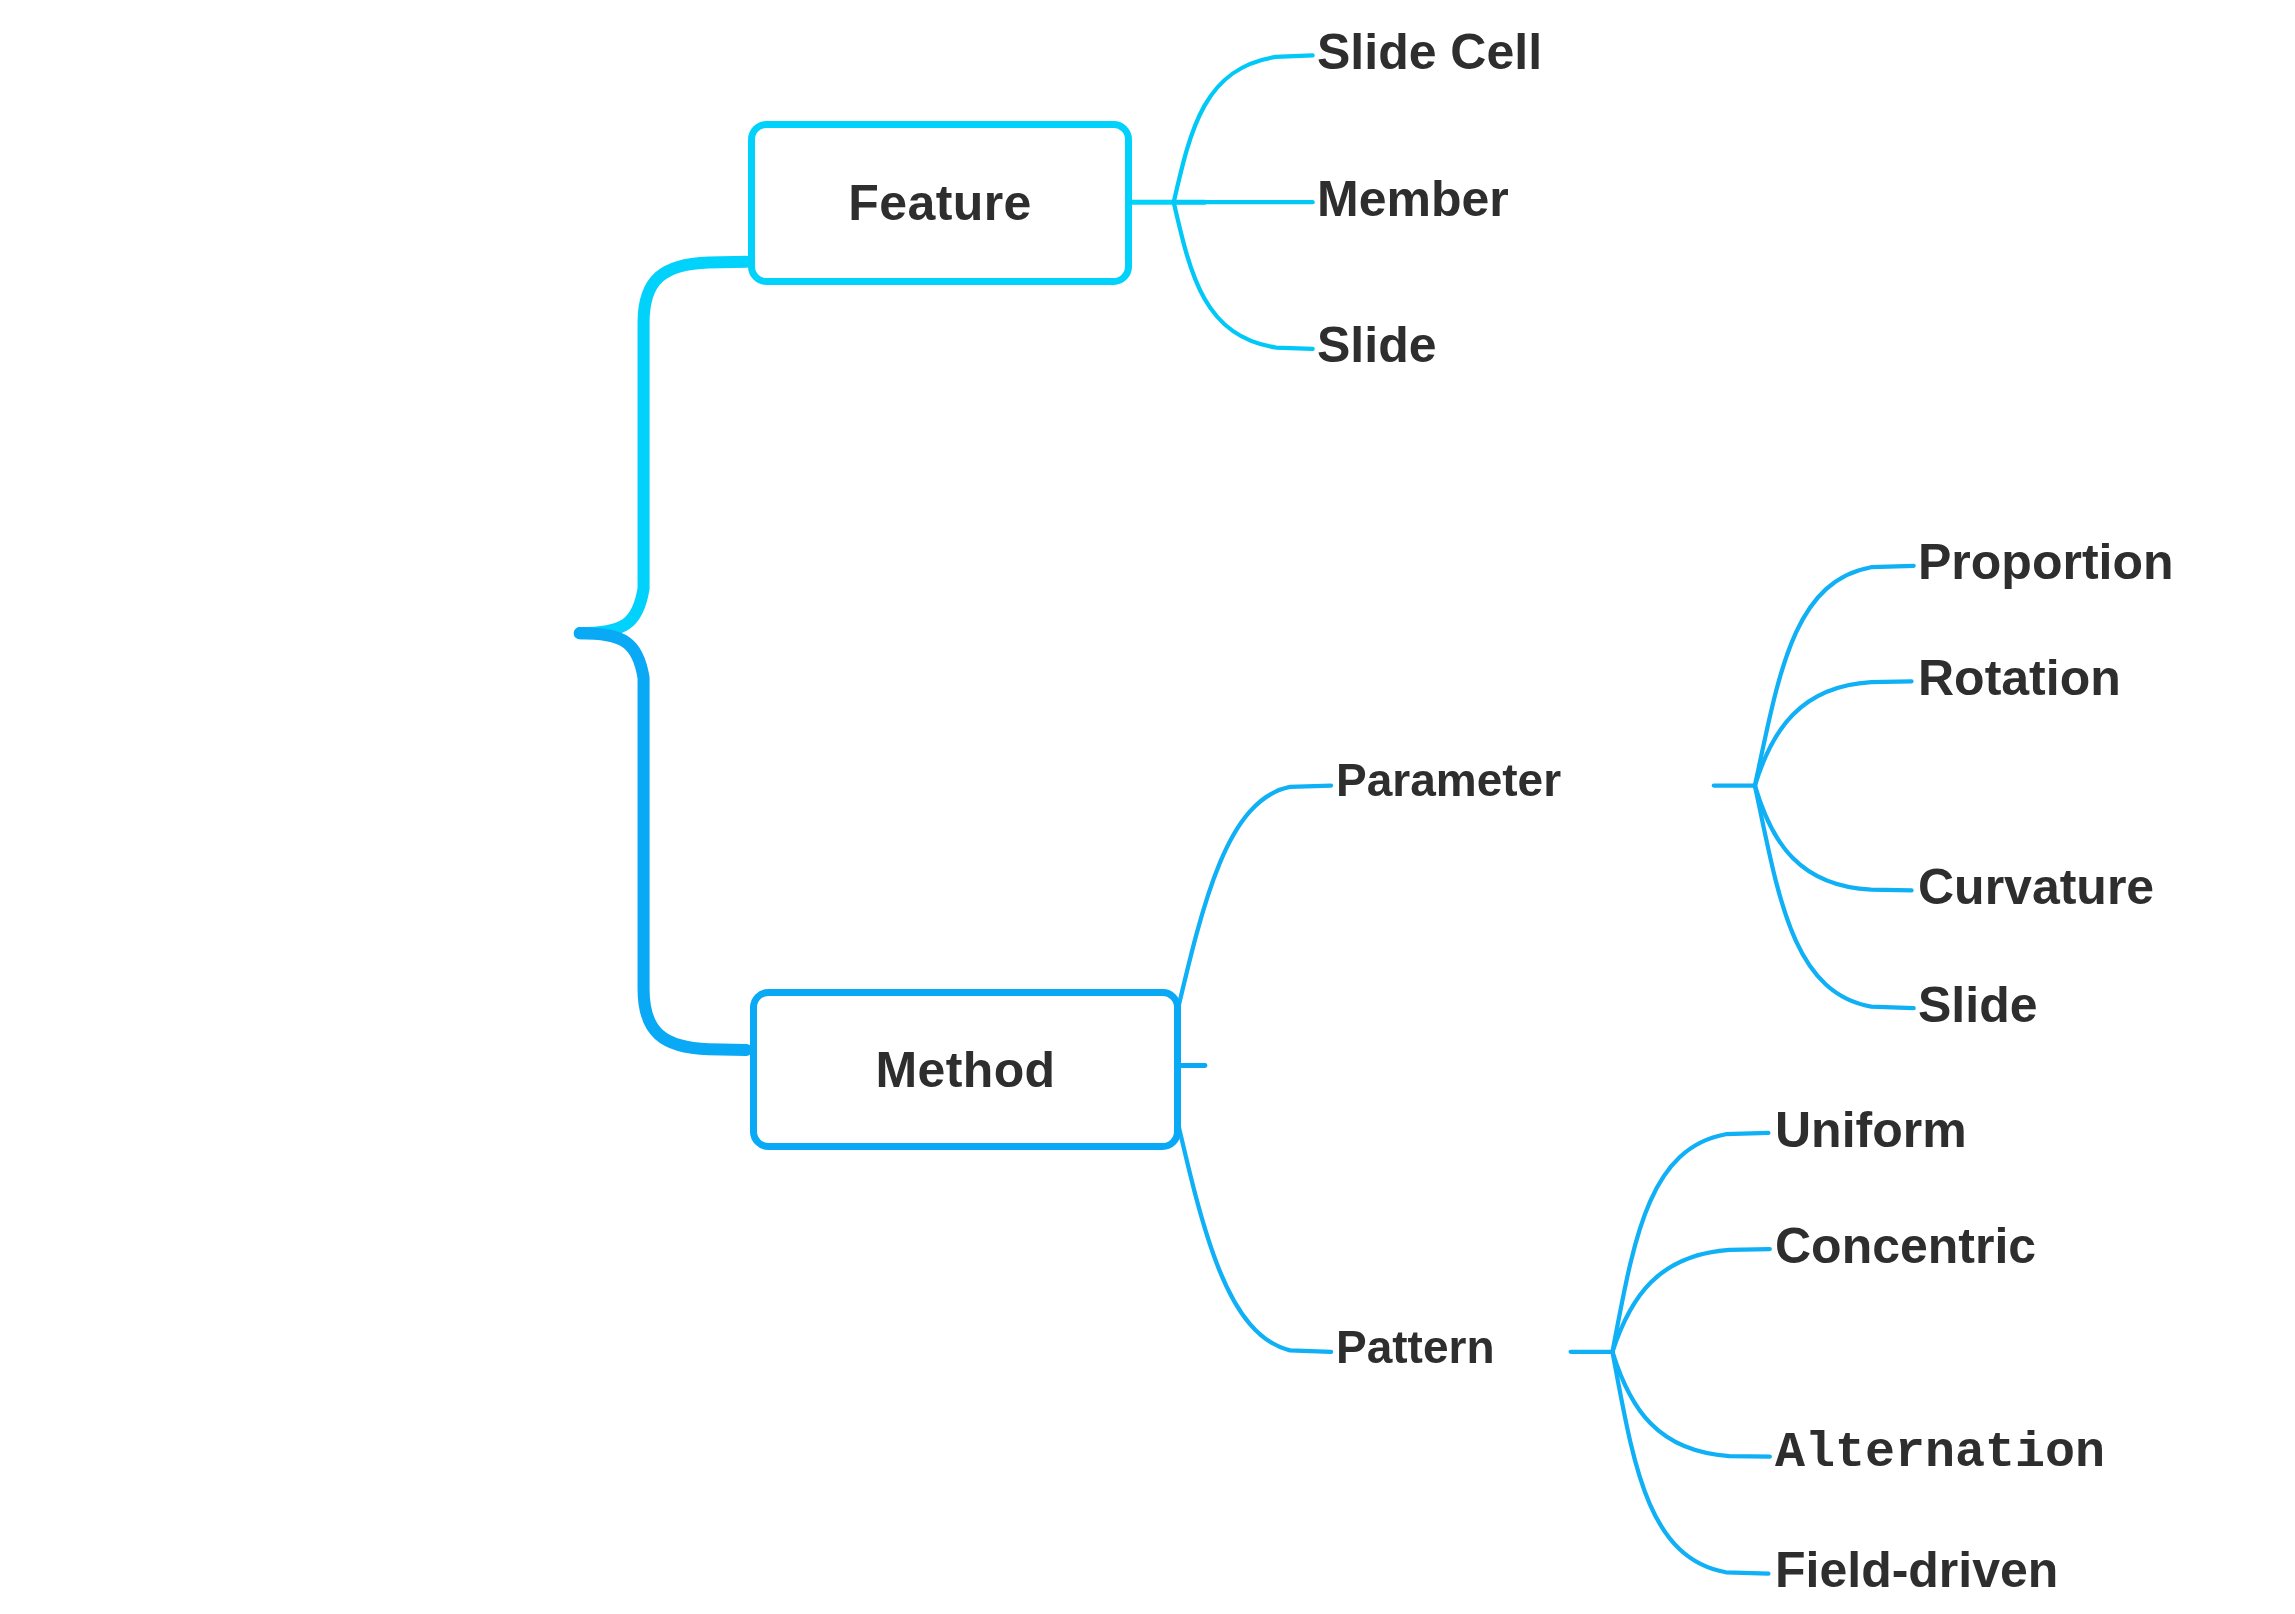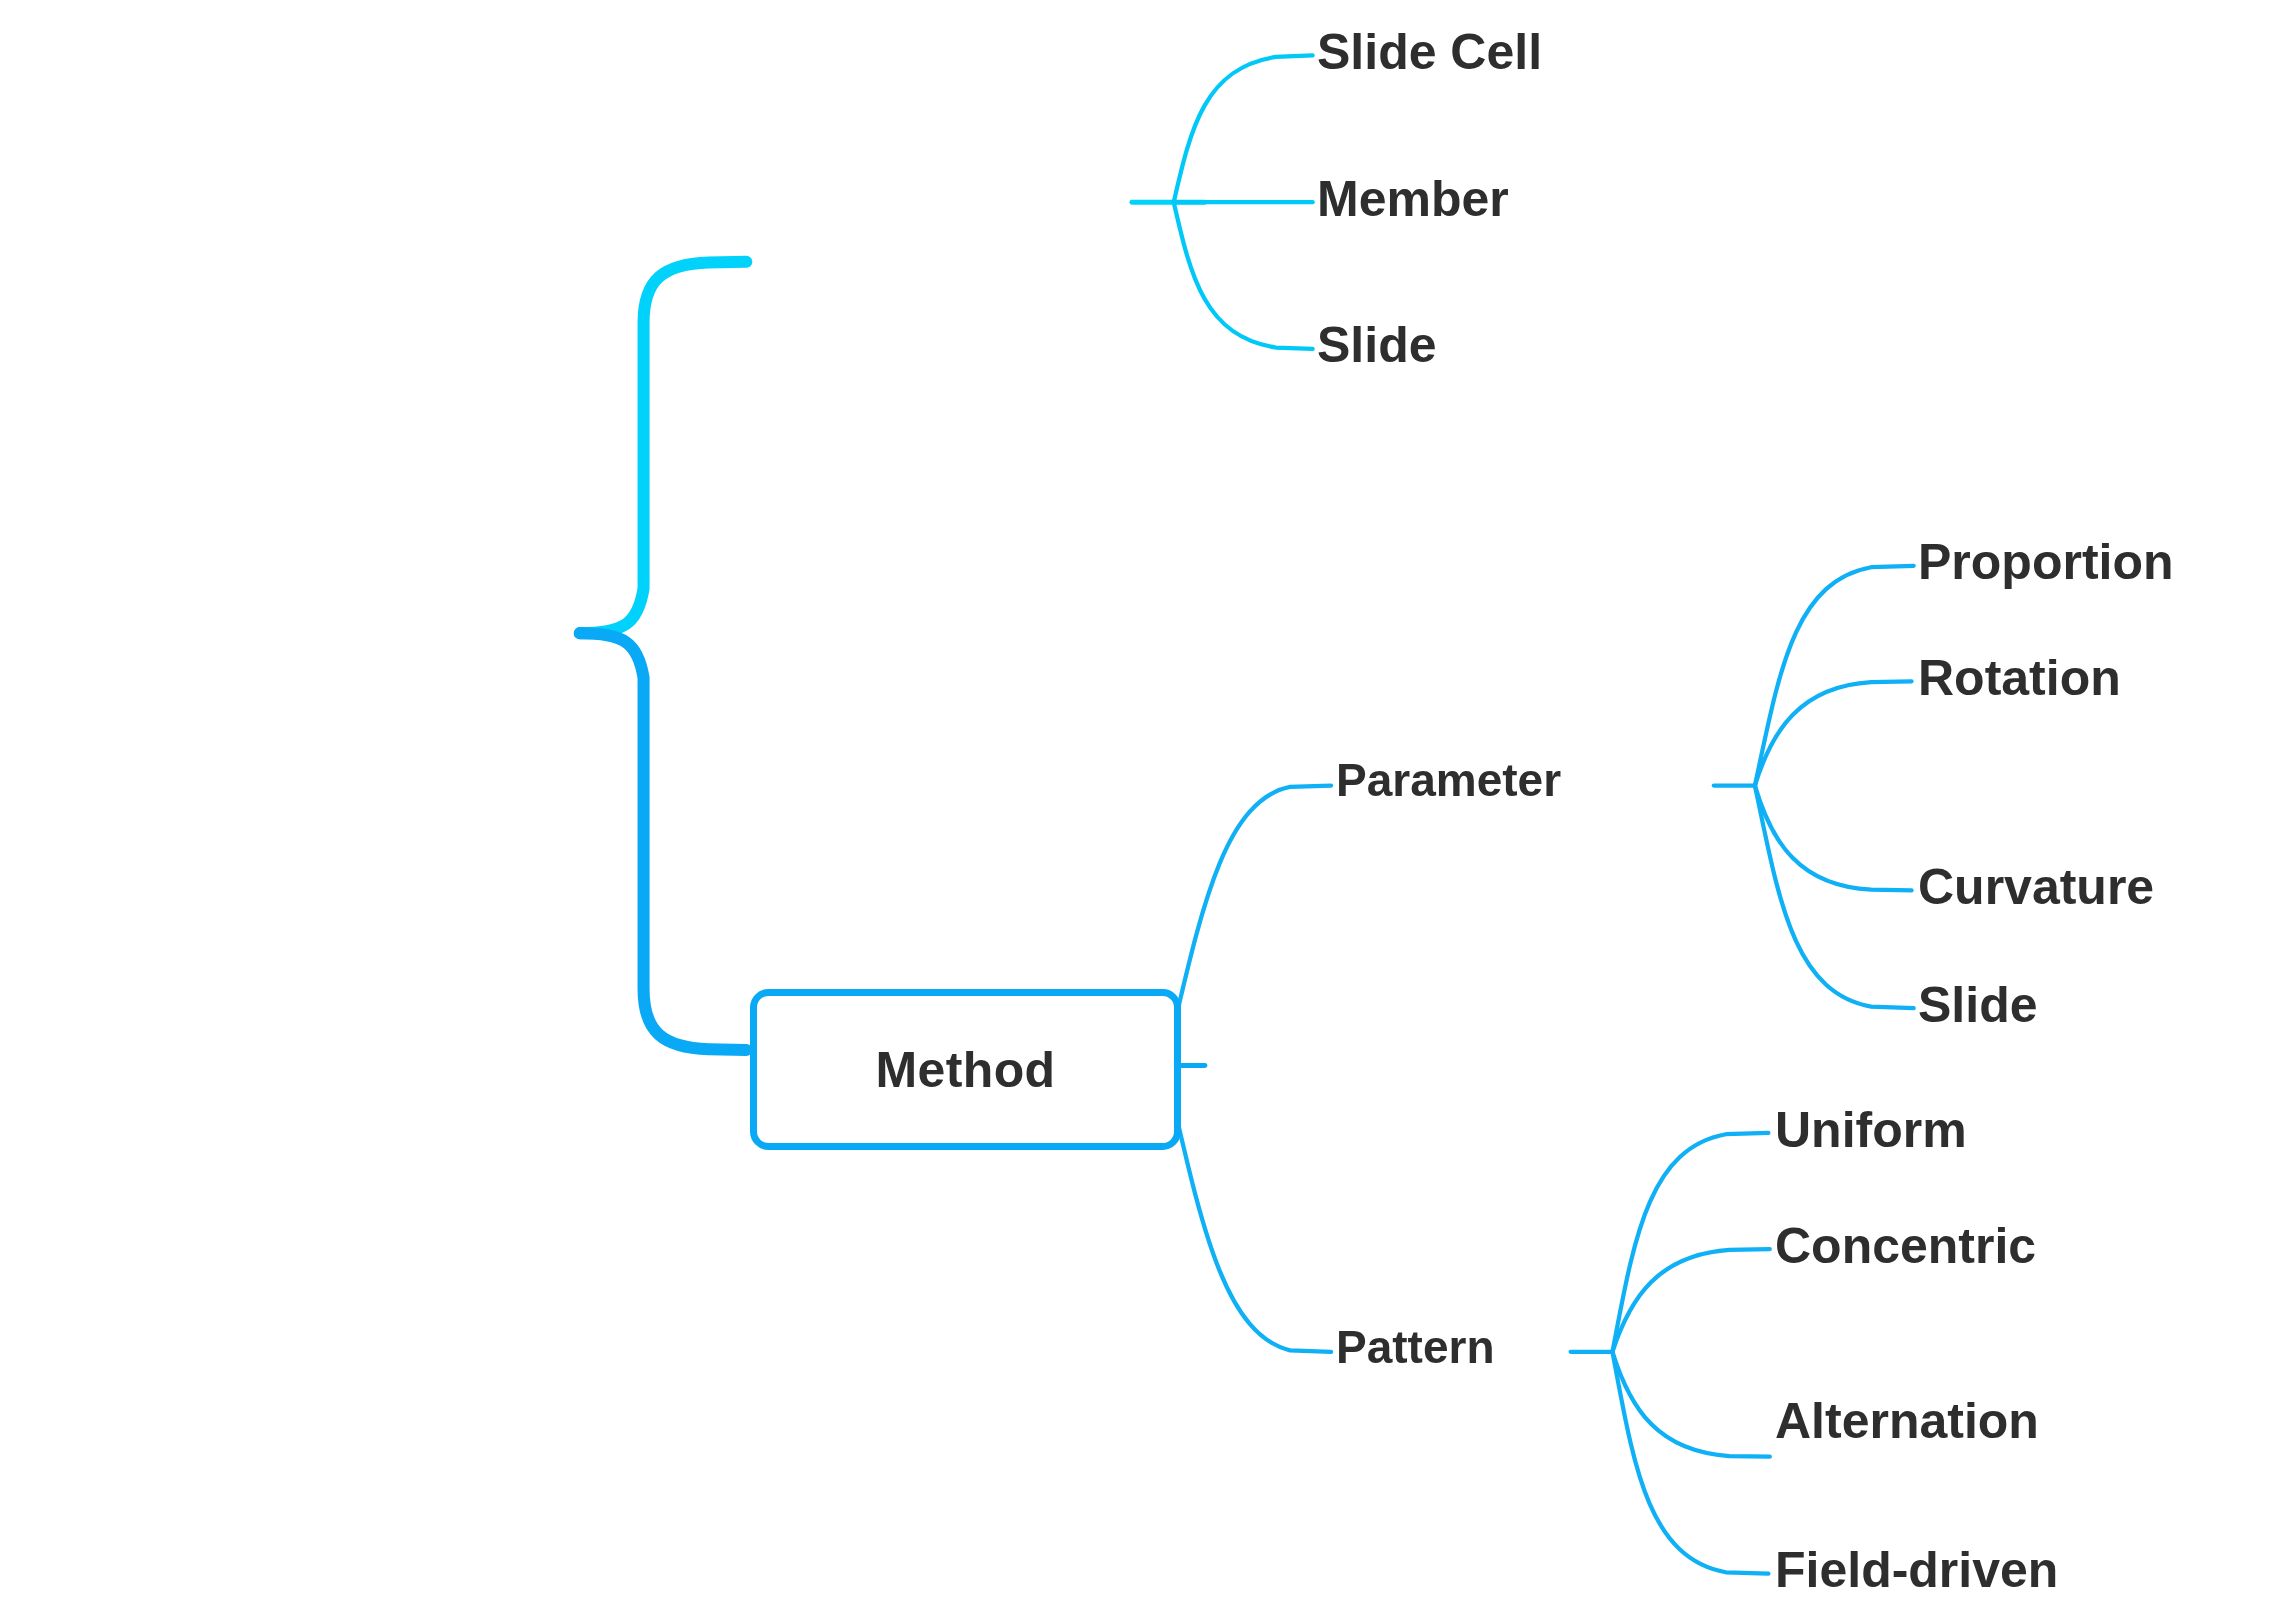--- a/index.html
+++ b/index.html
@@ -89,20 +89,23 @@
     <path d="M 2476 1108 C 2510 1270, 2530 1400, 2640 1420 L 2700 1422" fill="none" stroke="#0fb0f5" stroke-width="6" stroke-linecap="round"></path>
 
     <path d="M 2216 1907 L 2275 1907" fill="none" stroke="#0fb0f5" stroke-width="6" stroke-linecap="round"></path>
     <path d="M 2275 1907 C 2305 1750, 2325 1620, 2435 1600 L 2495 1598" fill="none" stroke="#0fb0f5" stroke-width="6" stroke-linecap="round"></path>
     <path d="M 2275 1907 C 2300 1830, 2340 1770, 2440 1763 L 2497 1762" fill="none" stroke="#0fb0f5" stroke-width="6" stroke-linecap="round"></path>
     <path d="M 2275 1907 C 2300 1988, 2340 2048, 2440 2054 L 2497 2055" fill="none" stroke="#0fb0f5" stroke-width="6" stroke-linecap="round"></path>
     <path d="M 2275 1907 C 2305 2068, 2325 2198, 2435 2218 L 2495 2220" fill="none" stroke="#0fb0f5" stroke-width="6" stroke-linecap="round"></path>
   </svg>
 
 
+  <div class="node-box" id="node-feature">
+    <span>Feature</span>
+  </div>
 
   <div class="node-box" id="node-method">
     <span>Method</span>
   </div>
 
   <div class="leaf-label" style="left:1317px;top:27px;">Slide Cell</div>
 
   <div class="leaf-label" style="left:1317px;top:174px;">Member</div>
 
   <div class="leaf-label" style="left:1317px;top:320px;">Slide</div>
@@ -116,18 +119,18 @@
   <div class="leaf-label" style="left:1918px;top:653px;">Rotation</div>
 
   <div class="leaf-label" style="left:1918px;top:862px;">Curvature</div>
 
   <div class="leaf-label" style="left:1918px;top:980px;">Slide</div>
 
   <div class="leaf-label" style="left:1775px;top:1105px;">Uniform</div>
 
   <div class="leaf-label" style="left:1775px;top:1221px;">Concentric</div>
 
-  <div class="leaf-label" style="left:1775px;top:1396px;">Alternation</div>
+  <div class="leaf-label" style="left:1775px;top:1428px;font-family:Liberation Mono, monospace;">Alternation</div>
 
   <div class="leaf-label" style="left:1775px;top:1545px;">Field-driven</div>
 
 </div>
 
 
 </body></html>

